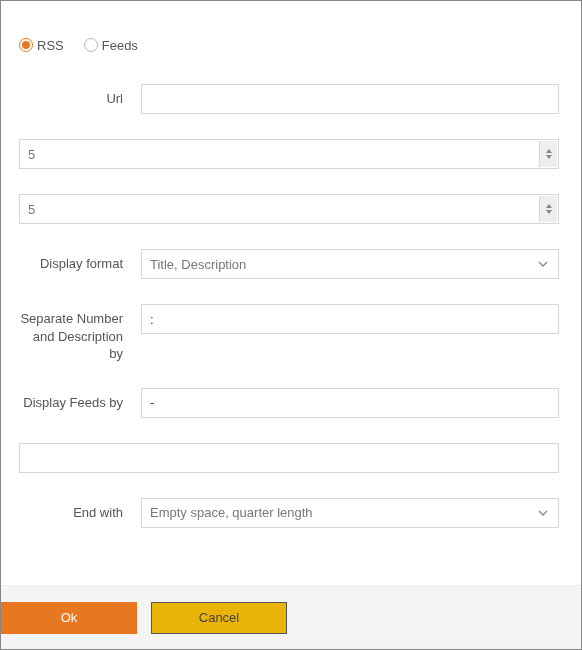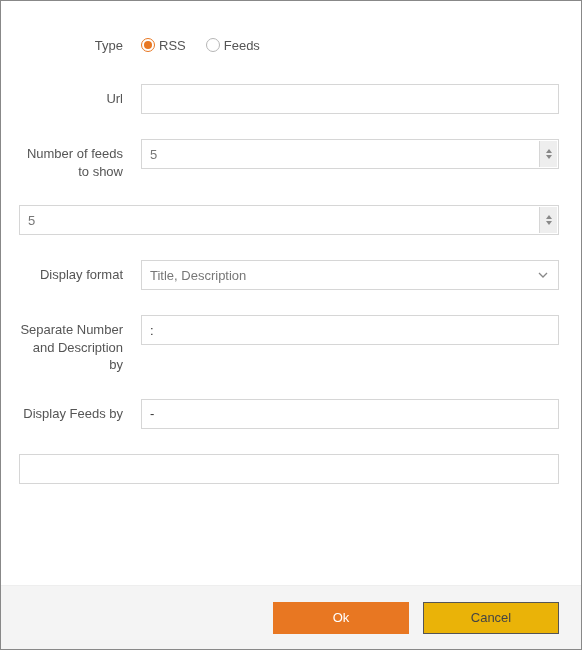--- a/index.html
+++ b/index.html
@@ -91,21 +91,20 @@
   right: 10px; top: 50%; transform: translateY(-50%);
 }
 .select .chevron svg { display: block; }
 
 .button-bar {
   background: #f4f4f4;
   border-top: 1px solid #eee;
   height: 64px;
   display: flex;
   align-items: center;
-  justify-content: flex-end;
   padding-right: 22px;
   gap: 14px;
 }
 .btn {
   width: 136px;
   height: 32px;
   display: flex;
   align-items: center;
   justify-content: center;
   font-family: inherit;
@@ -122,21 +121,20 @@
   color: #444;
   border: 1px solid #555;
 }
 </style>
 </head>
 <body>
 
 <div class="form-area">
 
   <div class="row">
-    <div class="label">Type</div>
     <div class="field">
       <div class="radio-group">
         <div class="radio-opt selected">
           <span class="radio-circle">
               <span class="radio-dot"></span>
             </span>
           <span class="radio-text">RSS</span>
         </div>
         <div class="radio-opt">
           <span class="radio-circle"></span>
@@ -149,21 +147,20 @@
   <div class="row">
     <div class="label">Url</div>
     <div class="field">
       <div class="text-input">
         <span></span>
       </div>
     </div>
   </div>
 
   <div class="row">
-    <div class="label">Number of feeds to show</div>
     <div class="field">
       <div class="spinner">
         <span>5</span>
         <div class="spin-buttons">
           <div class="spin-up"></div>
           <div class="spin-down"></div>
         </div>
       </div>
     </div>
   </div>
@@ -213,20 +210,33 @@
   </div>
 
   <div class="row">
     <div class="field">
       <div class="text-input">
         <span></span>
       </div>
     </div>
   </div>
 
+  <div class="row">
+    <div class="label">End with</div>
+    <div class="field">
+      <div class="select">
+        <span>Empty space, quarter length</span>
+        <span class="chevron">
+          <svg width="10" height="6" viewBox="0 0 10 6">
+              <path d="M1 1 L5 5 L9 1" stroke="#888" stroke-width="1.3" fill="none"></path>
+            </svg>
+        </span>
+      </div>
+    </div>
+  </div>
 
 </div>
 
 <div class="button-bar">
   <div class="btn btn-primary">
     <span>Ok</span>
   </div>
   <div class="btn btn-secondary">
     <span>Cancel</span>
   </div>

